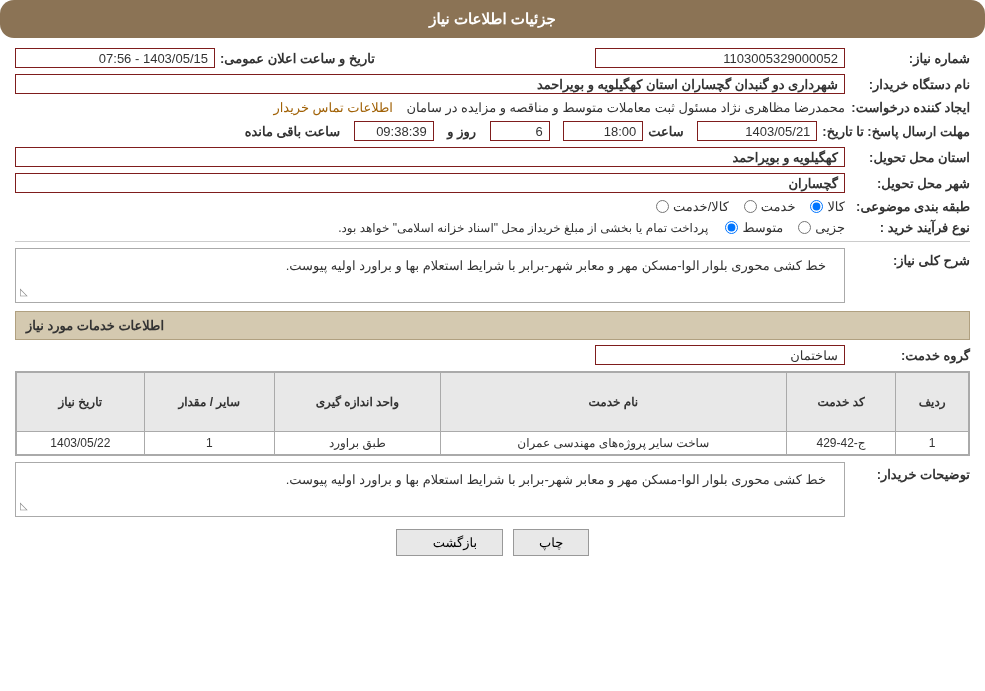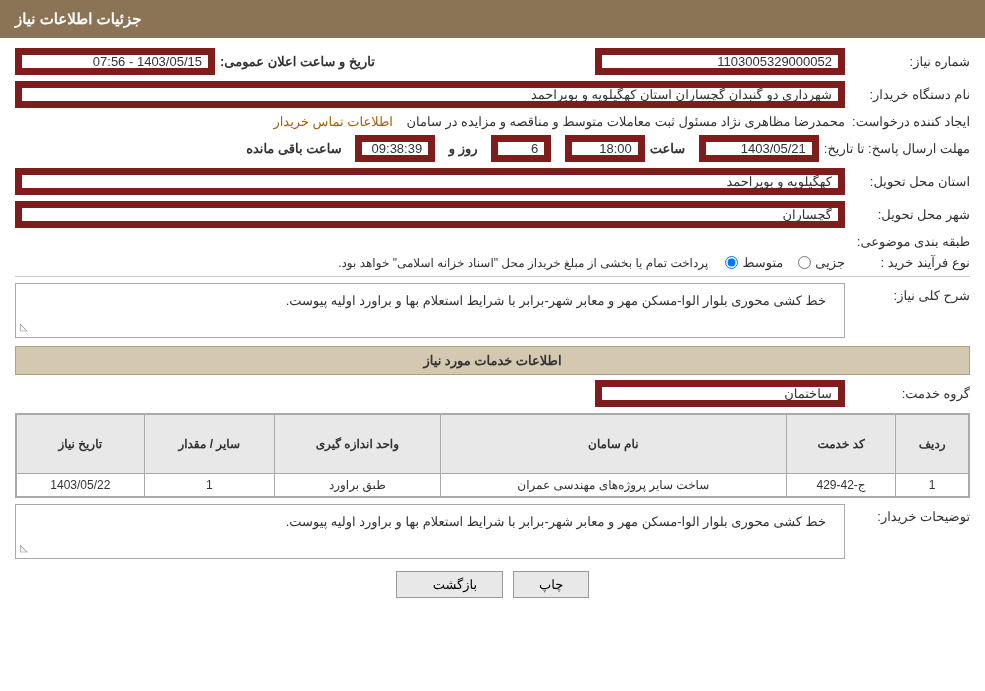--- a/index.html
+++ b/index.html
@@ -12,65 +12,67 @@
     }
     .page-container {
       max-width: 985px;
       margin: 0 auto;
       background: #fff;
       min-height: 691px;
     }
     .header-bar {
       background: #8B7355;
       color: #fff;
-      text-align: left;
+      text-align: center;
       padding: 10px 15px;
       font-size: 15px;
       font-weight: bold;
+      border-radius: 14px;
     }
     .content {
       padding: 10px 15px;
     }
     .info-row {
       display: flex;
       align-items: center;
       margin-bottom: 6px;
       gap: 5px;
     }
     .label {
       color: #333;
-      font-weight: normal;
+      font-weight: bold;
       white-space: nowrap;
       min-width: 120px;
       text-align: right;
     }
     .input-box {
-      border: 7px solid #7f1d1d;
+      border: 1px solid #7f1d1d;
       background: #fff;
       padding: 3px 6px;
-      height: 27px;
+      height: 20px;
       display: inline-flex;
       align-items: center;
     }
     .input-wide {
       flex: 1;
+      font-weight: bold;
     }
     .input-fixed-200 { width: 200px; }
     .input-fixed-250 { width: 250px; }
     .input-fixed-120 { width: 120px; }
     .input-fixed-80 { width: 80px; }
     .input-fixed-60 { width: 60px; }
     .link-blue { color: #a16207; text-decoration: none; }
     .section-header {
       background: #d4c9b0;
       border: 1px solid #b0a080;
       padding: 6px 10px;
       font-weight: bold;
       margin: 8px 0 5px 0;
-      text-align: center;
+      text-align: left;
     }
     .divider {
       border-top: 1px solid #ccc;
       margin: 6px 0;
     }
     .radio-group {
       display: flex;
       gap: 15px;
       align-items: center;
       flex-direction: row-reverse;
@@ -197,20 +199,34 @@
       <div class="input-box input-wide">کهگیلویه و بویراحمد</div>
     </div>
 
     <div class="info-row">
       <span class="label">شهر محل تحویل:</span>
       <div class="input-box input-wide">گچساران</div>
     </div>
 
     <div class="info-row">
       <span class="label">طبقه بندی موضوعی:</span>
+      <div class="radio-group">
+        <div class="radio-item">
+          <span>کالا/خدمت</span>
+          <input type="radio" name="tabaghe" style="">
+        </div>
+        <div class="radio-item">
+          <span>خدمت</span>
+          <input type="radio" name="tabaghe" style="">
+        </div>
+        <div class="radio-item">
+          <span>کالا</span>
+          <input type="radio" name="tabaghe" checked="" style="">
+        </div>
+      </div>
     </div>
 
     <div class="info-row">
       <span class="label">نوع فرآیند خرید :</span>
       <div class="radio-group">
         <div class="radio-item">
           <span>متوسط</span>
           <input type="radio" name="farayand" checked="" style="">
         </div>
         <div class="radio-item">
@@ -240,21 +256,21 @@
       <span class="label">گروه خدمت:</span>
       <div class="input-box input-fixed-250">ساختمان</div>
     </div>
 
     <div class="table-container">
       <table>
         <thead>
           <tr>
             <th><span>ردیف</span></th>
             <th><span>کد خدمت</span></th>
-            <th><span>نام سامان</span></th>
+            <th><span>نام خدمت</span></th>
             <th><span>واحد اندازه گیری</span></th>
             <th><span>سایر / مقدار</span></th>
             <th><span>تاریخ نیاز</span></th>
           </tr>
         </thead>
         <tbody id="khadamat-tbody">
         <tr>
       <td>1</td>
       <td>ج-42-429</td>
       <td>ساخت سایر پروژه‌های مهندسی عمران</td>

